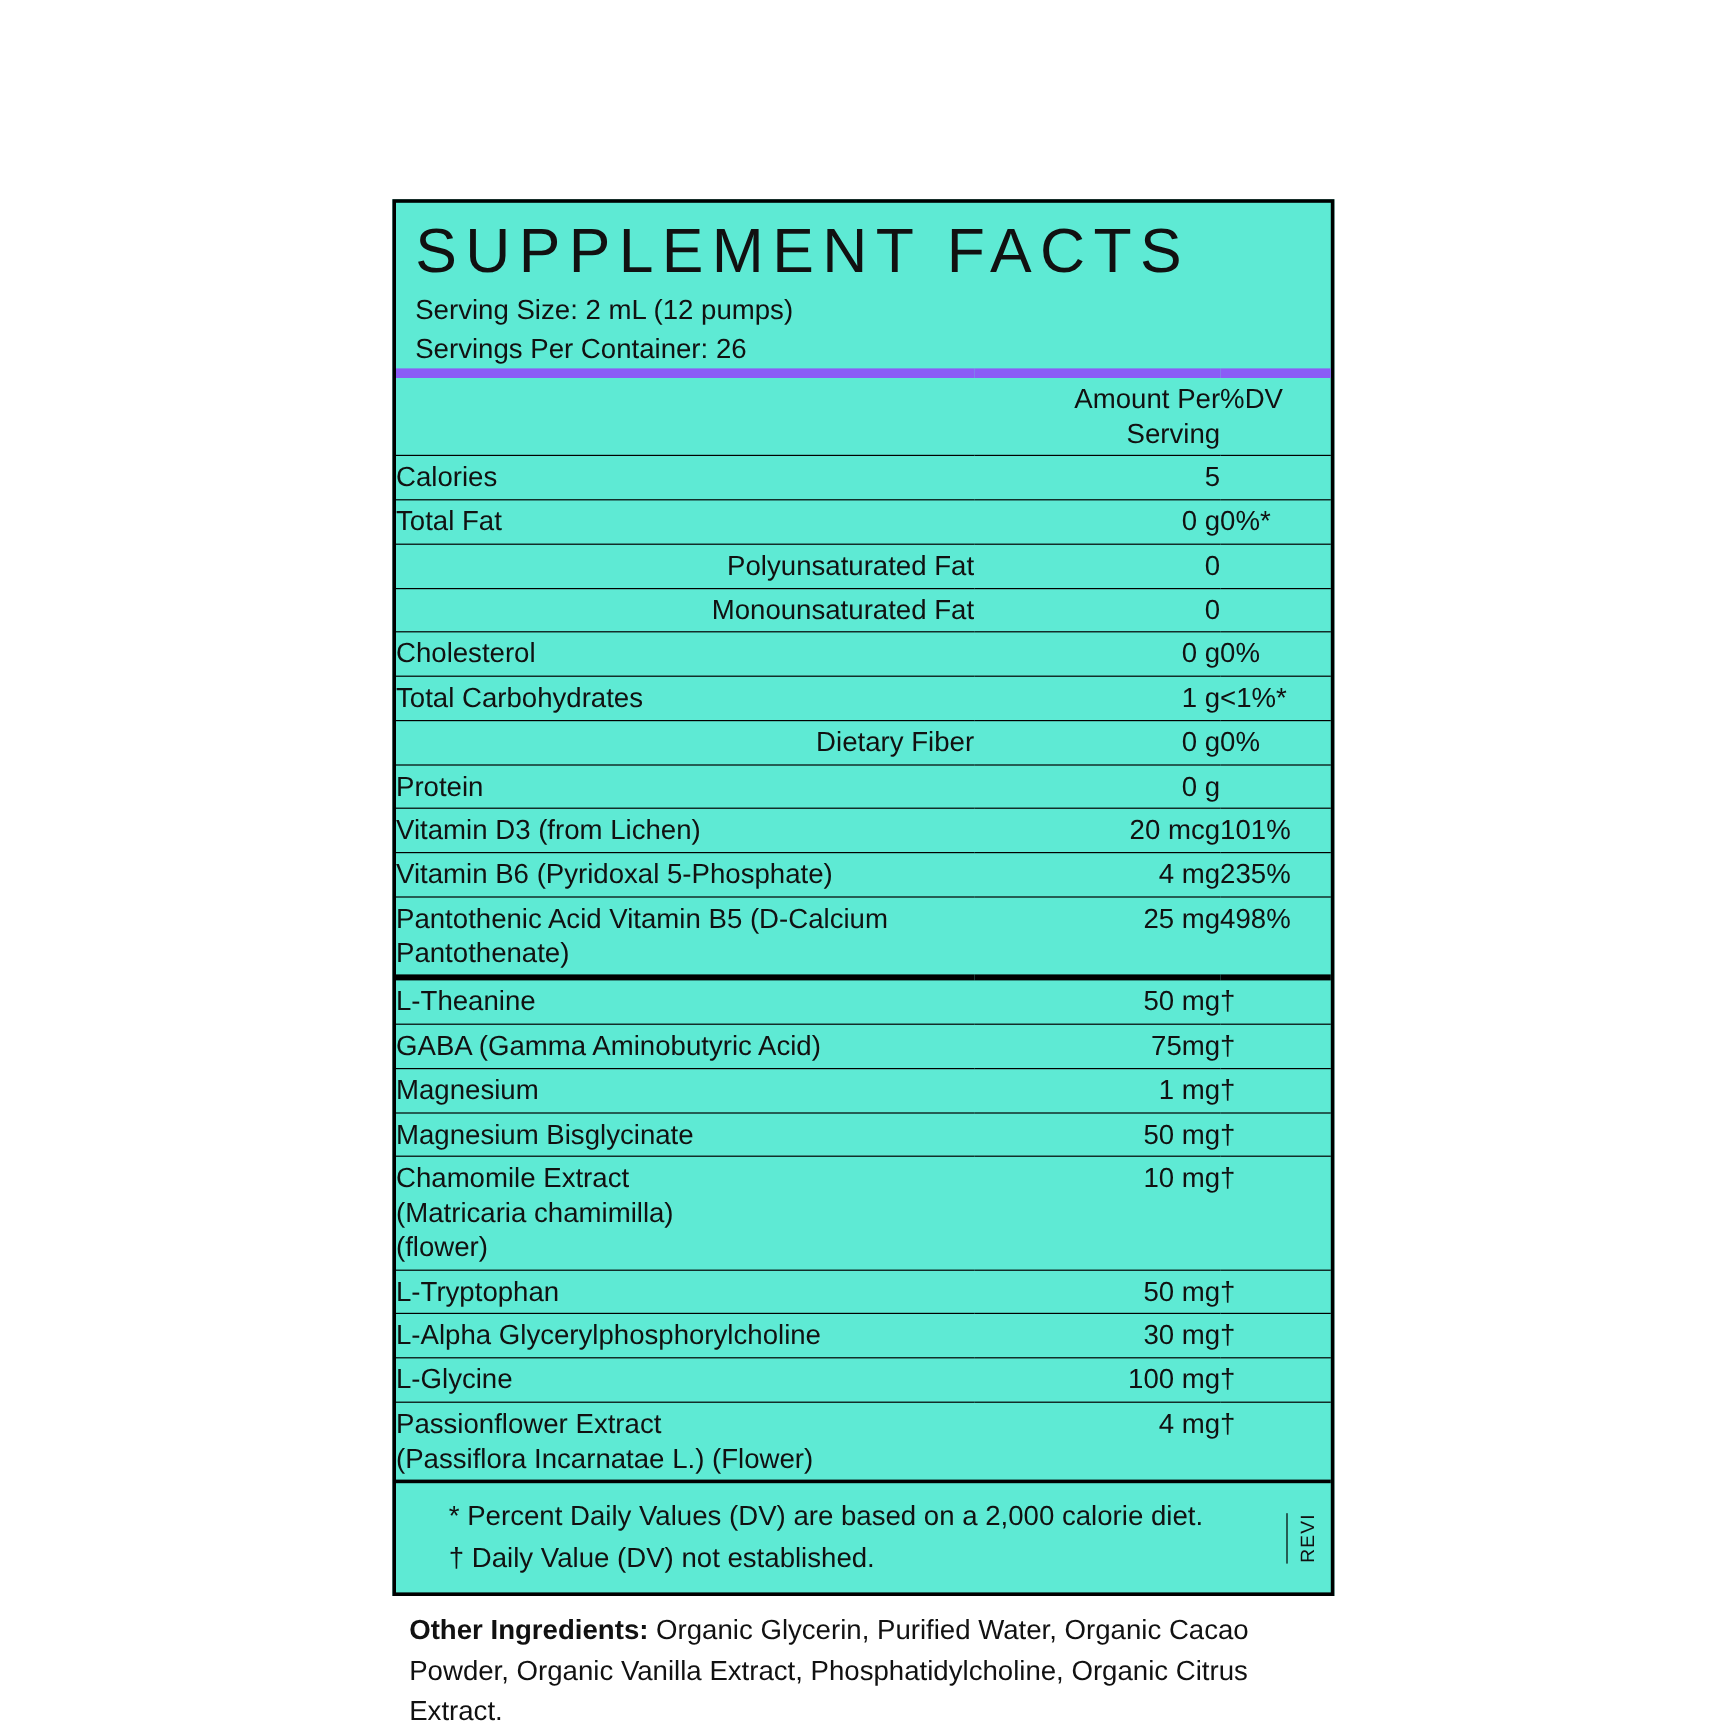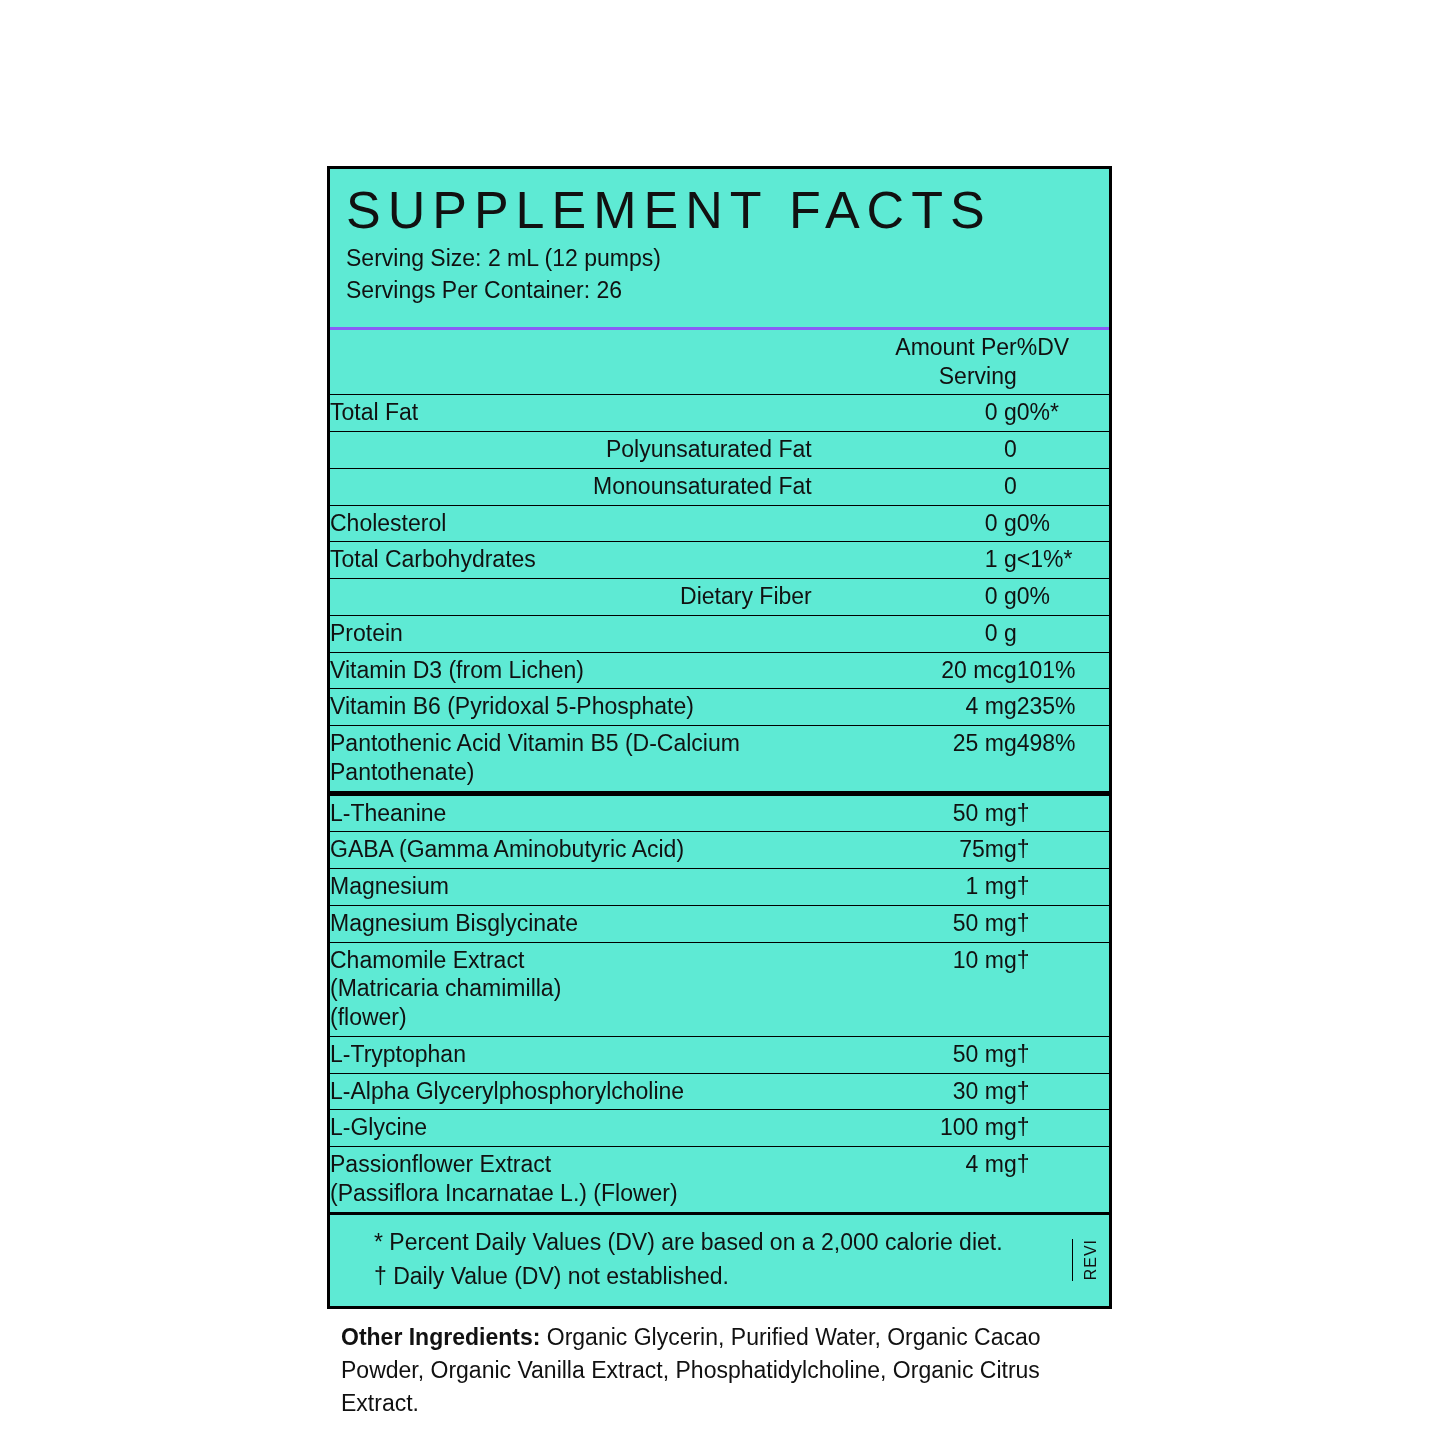--- a/index.html
+++ b/index.html
@@ -33,21 +33,21 @@
   .title {
     font-size: 52px;
     letter-spacing: 7px;
     font-weight: 400;
     padding: 14px 0 4px 16px;
     line-height: 1.05;
     white-space: nowrap;
   }
 
   .serving-lines {
-    padding: 0 0 20px 16px;
+    padding: 0 0 0 16px;
     font-size: 23px;
     line-height: 1.42;
   }
 
   table.facts {
     width: 100%;
     border-collapse: collapse;
     font-size: 23px;
     table-layout: fixed;
   }
@@ -55,21 +55,21 @@
     padding: 3px 0 4px 0;
     vertical-align: top;
     line-height: 1.25;
   }
   td.name { padding-left: 16px; width: 470px; }
   td.name.indent { padding-left: 38px; text-align: right; }
   td.amt { text-align: right; padding-right: 12px; width: 200px; }
   td.dv { text-align: left; padding-right: 12px; width: 90px; }
 
   tr.rule > td { border-top: 1.5px solid #000; margin-top: 16px; }
-  tr.headrow > td { border-top: 3px solid #8b5cf6; border-bottom: 1.5px solid #000; }
+  tr.headrow > td { border-top: 8px solid #8b5cf6; border-bottom: 1.5px solid #000; }
   tr.thickrule > td { border-top: 5px solid #000; }
 
   .sub-line {
     display: block;
   }
 
   .footnotes-wrap {
     border-top: 3px solid #000;
     display: flex;
     align-items: center;
@@ -118,20 +118,25 @@
     </div>
 
     <table class="facts">
       <tbody>
         <tr class="headrow">
           <td class="name"></td>
           <td class="amt">Amount Per Serving</td>
           <td class="dv">%DV</td>
         </tr>
 
+        <tr>
+          <td class="name">Calories</td>
+          <td class="amt">5</td>
+          <td class="dv"></td>
+        </tr>
         <tr class="rule">
           <td class="name">Total Fat</td>
           <td class="amt">0 g</td>
           <td class="dv">0%*</td>
         </tr>
         <tr class="rule">
           <td class="name indent">Polyunsaturated Fat</td>
           <td class="amt">0</td>
           <td class="dv"></td>
         </tr>

